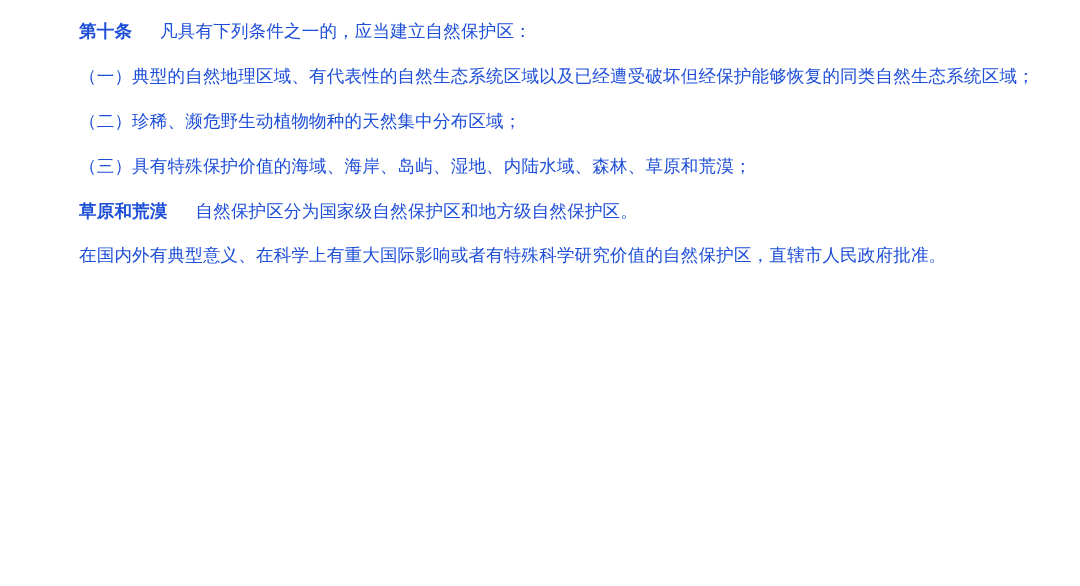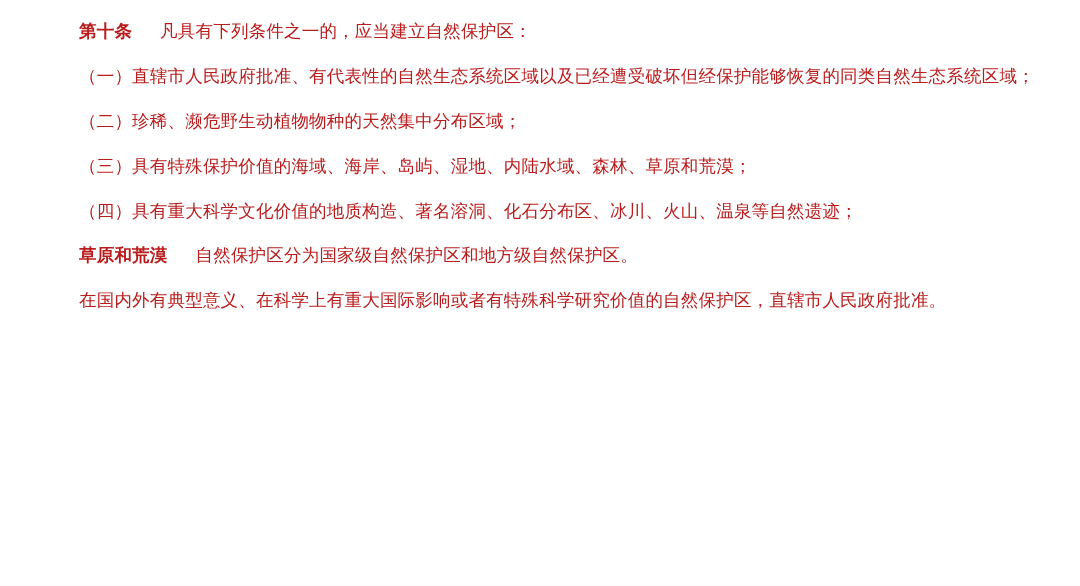--- a/index.html
+++ b/index.html
@@ -21,21 +21,21 @@
     padding: 14px 44px 0 44px;
     background: #ffffff;
   }
   .para {
     font-size: 17.5px;
     line-height: 2.05;
     margin: 0 0 9px 0;
     text-align: justify;
     text-justify: inter-ideograph;
     letter-spacing: 0.2px;
-    color: #b91c1c;
+    color: #1d4ed8;
   }
   .indent {
     text-indent: 2em;
   }
   .art-head {
     font-weight: bold;
   }
   .art-gap-wide {
     display: inline-block;
     width: 1.6em;
@@ -43,27 +43,26 @@
 </style>
 </head>
 <body>
 
 <div class="page">
 
   <p class="para indent">
     <span class="art-head">第十条</span><span class="art-gap-wide"></span><span>凡具有下列条件之一的，应当建立自然保护区：</span>
   </p>
 
-  <p class="para indent">（一）直辖市人民政府批准、有代表性的自然生态系统区域以及已经遭受破坏但经保护能够恢复的同类自然生态系统区域；</p>
+  <p class="para indent">（一）典型的自然地理区域、有代表性的自然生态系统区域以及已经遭受破坏但经保护能够恢复的同类自然生态系统区域；</p>
 
   <p class="para indent">（二）珍稀、濒危野生动植物物种的天然集中分布区域；</p>
 
   <p class="para indent">（三）具有特殊保护价值的海域、海岸、岛屿、湿地、内陆水域、森林、草原和荒漠；</p>
 
-  <p class="para indent">（四）具有重大科学文化价值的地质构造、著名溶洞、化石分布区、冰川、火山、温泉等自然遗迹；</p>
 
 
   <p class="para indent">
     <span class="art-head">草原和荒漠</span><span class="art-gap-wide"></span><span>自然保护区分为国家级自然保护区和地方级自然保护区。</span>
   </p>
 
   <p class="para indent">在国内外有典型意义、在科学上有重大国际影响或者有特殊科学研究价值的自然保护区，直辖市人民政府批准。</p>
 
 
 </div>

